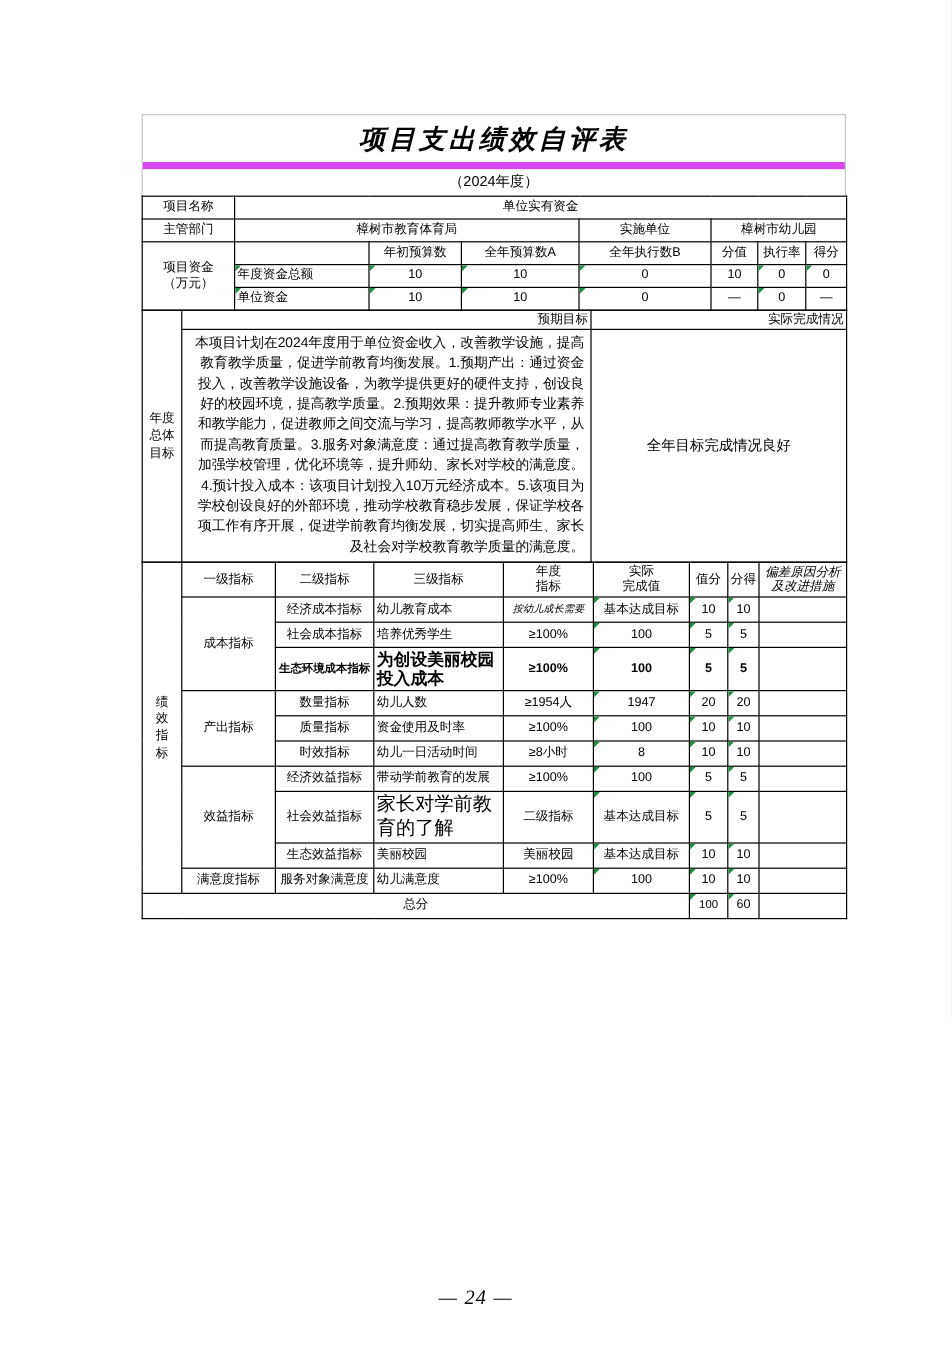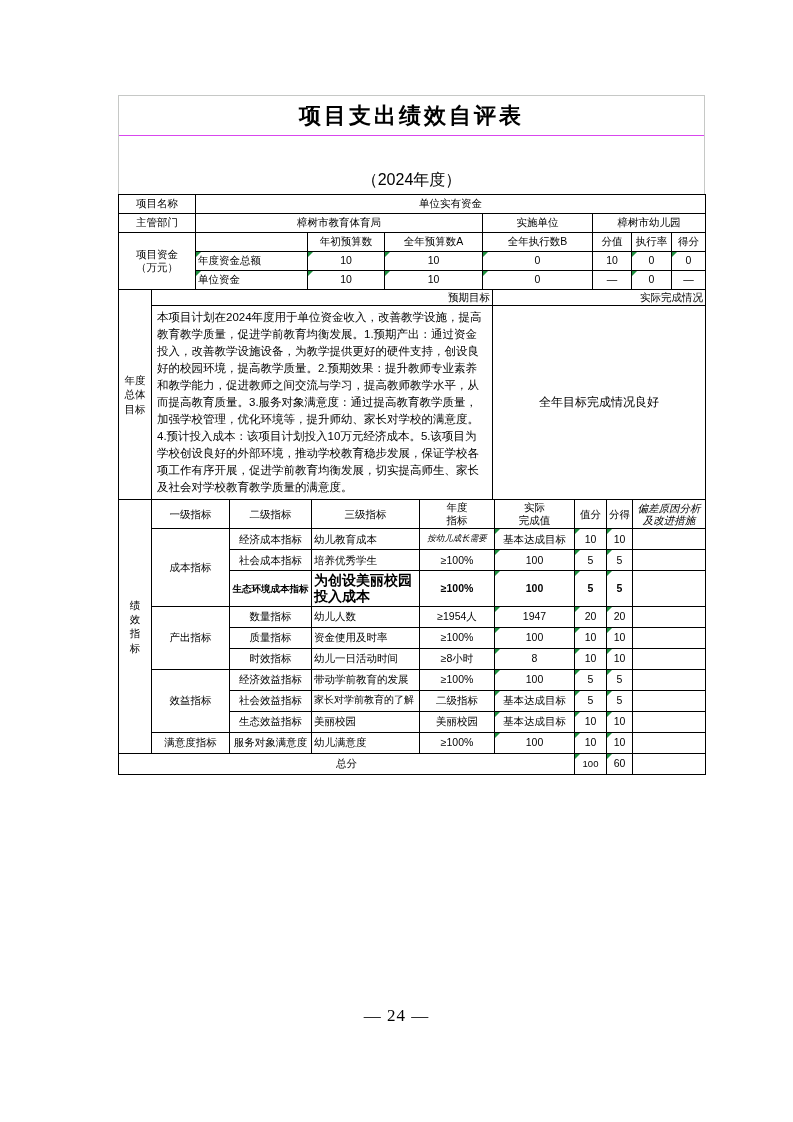--- a/index.html
+++ b/index.html
@@ -9,53 +9,54 @@
     margin:0 auto; overflow:hidden;
     font-family:"Liberation Sans","DejaVu Sans",sans-serif; color:#000;
   }
   .doc { position:absolute; left:118px; top:95px; width:587px; }
 
   
   .title-block { border:1px solid #c6c8c6; border-bottom:none; }
   .doc-title {
     text-align:center; font-family:"Liberation Serif","DejaVu Serif",serif;
     font-weight:bold; font-size:22px; letter-spacing:3px;
-    padding:5px 0 4px 0; border-bottom:1px solid #d946ef;
-  }
-  .doc-subtitle { text-align:center; font-size:16px; padding:2px 0 3px 0;margin-top:32px; }
+    padding:5px 0 4px 0; border-bottom:6px solid #d946ef;font-style:italic;
+  }
+  .doc-subtitle { text-align:center; font-size:12px; padding:2px 0 3px 0; }
 
   table { border-collapse:collapse; table-layout:fixed; width:587px; }
   td {
     border:1px solid #000; font-size:10.5px; text-align:center;
     vertical-align:middle; padding:1px 2px; overflow:hidden;
     white-space:pre-line; position:relative; line-height:1.25;
   }
   .h19 { height:19px; }
   .h21 { height:21px; }
   .left { text-align:left; }
   .small { font-size:8.5px; line-height:1.15;font-style:italic; }
   .vlabel { font-size:10.5px; line-height:1.35; }
 
   
   .gt::after {
     content:""; position:absolute; left:0; top:0; width:0; height:0;
     border-top:5px solid #1e8f3e; border-right:5px solid transparent;
   }
 
   .goal-text {
-    font-size:11.5px; line-height:17px; text-align:left; padding:3px 5px;
+    font-size:11.5px; line-height:17px; text-align:right; padding:3px 5px;
   }
   .goal-head { height:14px; font-size:10.5px;text-align:right; }
   .goal-actual { font-size:12px;text-align:center; }
 
   .ind-head td { height:26px; font-size:10.5px; }
   .footer {
-    position:absolute; left:0; top:1006px; width:793px; text-align:center;
+    position:absolute; left:0; top:1072px; width:793px; text-align:center;
     font-family:"Liberation Serif","DejaVu Serif",serif; font-size:17px;
     letter-spacing:1px;
+    font-style:italic;
   }
 </style>
 </head>
 <body>
 
 <div class="sheet">
   <div class="doc">
 
     <div class="title-block">
       <div class="doc-title">项目支出绩效自评表</div>
@@ -231,21 +232,21 @@
         <td>经济效益指标</td>
         <td class="left">带动学前教育的发展</td>
         <td>≥100%</td>
         <td class="gt">100</td>
         <td class="gt">5</td>
         <td class="gt">5</td>
         <td></td>
       </tr>
       <tr class="h21">
         <td>社会效益指标</td>
-        <td class="left" style="font-size:10px;">家长对学前教育的了解</td>
+        <td class="left" style="font-size:16px;">家长对学前教育的了解</td>
         <td>二级指标</td>
         <td class="gt">基本达成目标</td>
         <td class="gt">5</td>
         <td class="gt">5</td>
         <td></td>
       </tr>
       <tr class="h21">
         <td>生态效益指标</td>
         <td class="left">美丽校园</td>
         <td>美丽校园</td>

